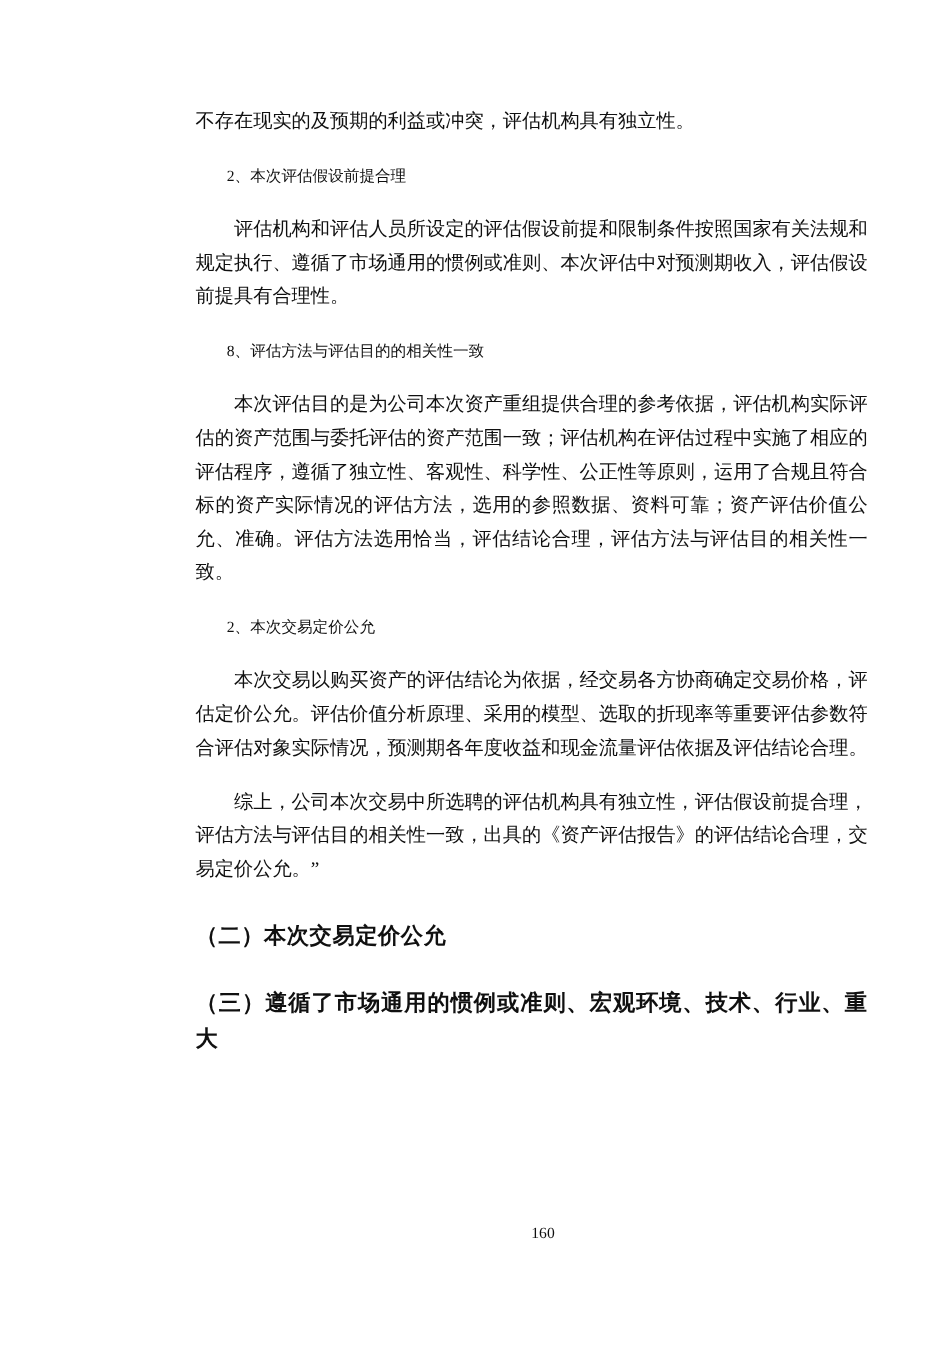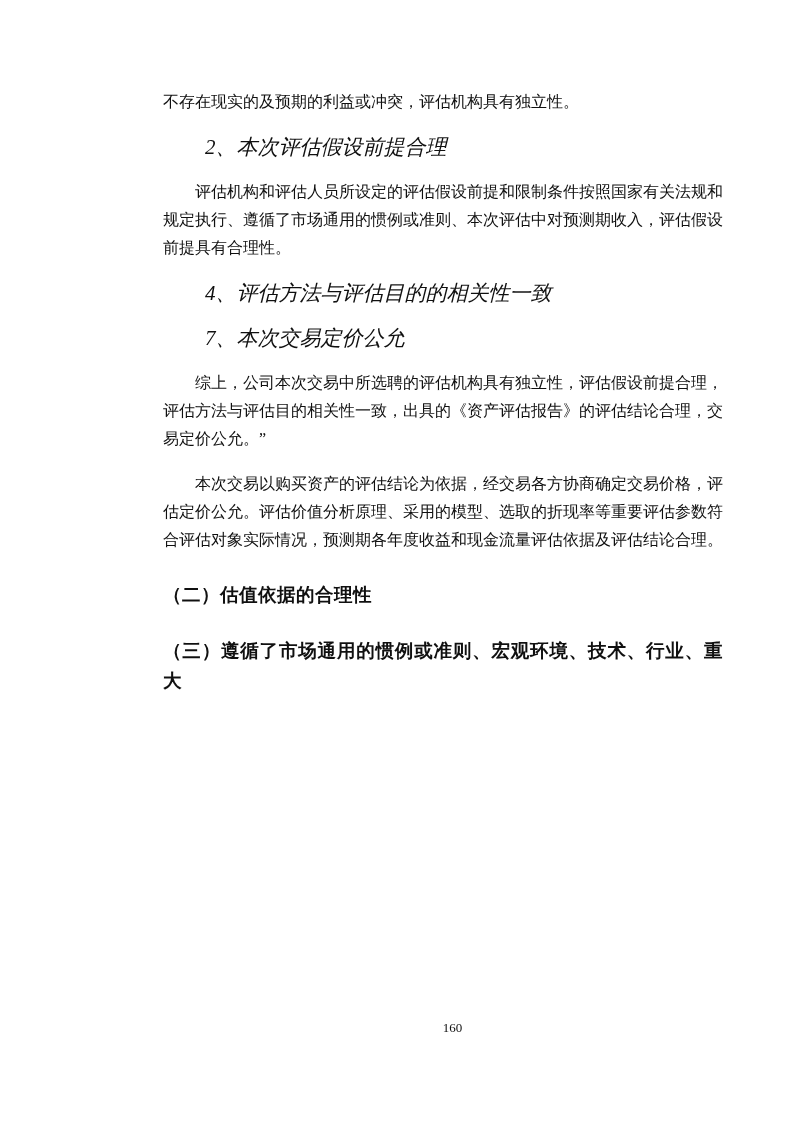--- a/index.html
+++ b/index.html
@@ -28,25 +28,24 @@
     line-height: 28px;
     text-align: justify;
     text-indent: 2em;
     margin: 0 0 17px 0;
     word-break: break-all;
   }
   .para.no-indent {
     text-indent: 0;
   }
   .subhead {
-    font-size: 21px;
+    font-size: 13px;
     line-height: 28px;
     text-indent: 2em;
     margin: 0 0 17px 0;
-    font-style: italic;
   }
   .sechead {
     font-family: "Liberation Sans", "DejaVu Sans", sans-serif;
     font-weight: bold;
     font-size: 18.5px;
     line-height: 30px;
     margin: 26px 0 22px 0;
     letter-spacing: 0.5px;
   }
   .sechead.stretch {
@@ -66,21 +65,22 @@
   }
 </style>
 </head>
 <body>
 
 <div class="page">
   <div class="content">
     <p class="para no-indent">不存在现实的及预期的利益或冲突，评估机构具有独立性。</p>
     <p class="subhead">2、本次评估假设前提合理</p>
     <p class="para">评估机构和评估人员所设定的评估假设前提和限制条件按照国家有关法规和规定执行、遵循了市场通用的惯例或准则、本次评估中对预测期收入，评估假设前提具有合理性。</p>
-    <p class="subhead">4、评估方法与评估目的的相关性一致</p>
-    <p class="subhead">7、本次交易定价公允</p>
+    <p class="subhead">8、评估方法与评估目的的相关性一致</p>
+    <p class="para">本次评估目的是为公司本次资产重组提供合理的参考依据，评估机构实际评估的资产范围与委托评估的资产范围一致；评估机构在评估过程中实施了相应的评估程序，遵循了独立性、客观性、科学性、公正性等原则，运用了合规且符合标的资产实际情况的评估方法，选用的参照数据、资料可靠；资产评估价值公允、准确。评估方法选用恰当，评估结论合理，评估方法与评估目的相关性一致。</p>
+    <p class="subhead">2、本次交易定价公允</p>
+    <p class="para">本次交易以购买资产的评估结论为依据，经交易各方协商确定交易价格，评估定价公允。评估价值分析原理、采用的模型、选取的折现率等重要评估参数符合评估对象实际情况，预测期各年度收益和现金流量评估依据及评估结论合理。</p>
     <p class="para">综上，公司本次交易中所选聘的评估机构具有独立性，评估假设前提合理，评估方法与评估目的相关性一致，出具的《资产评估报告》的评估结论合理，交易定价公允。”</p>
-    <p class="para">本次交易以购买资产的评估结论为依据，经交易各方协商确定交易价格，评估定价公允。评估价值分析原理、采用的模型、选取的折现率等重要评估参数符合评估对象实际情况，预测期各年度收益和现金流量评估依据及评估结论合理。</p>
-    <h2 class="sechead">（二）估值依据的合理性</h2>
+    <h2 class="sechead">（二）本次交易定价公允</h2>
     <h2 class="sechead stretch">（三）遵循了市场通用的惯例或准则、宏观环境、技术、行业、重大</h2>
   </div>
   <div class="pagenum">160</div>
 </div>
 
 </body></html>

